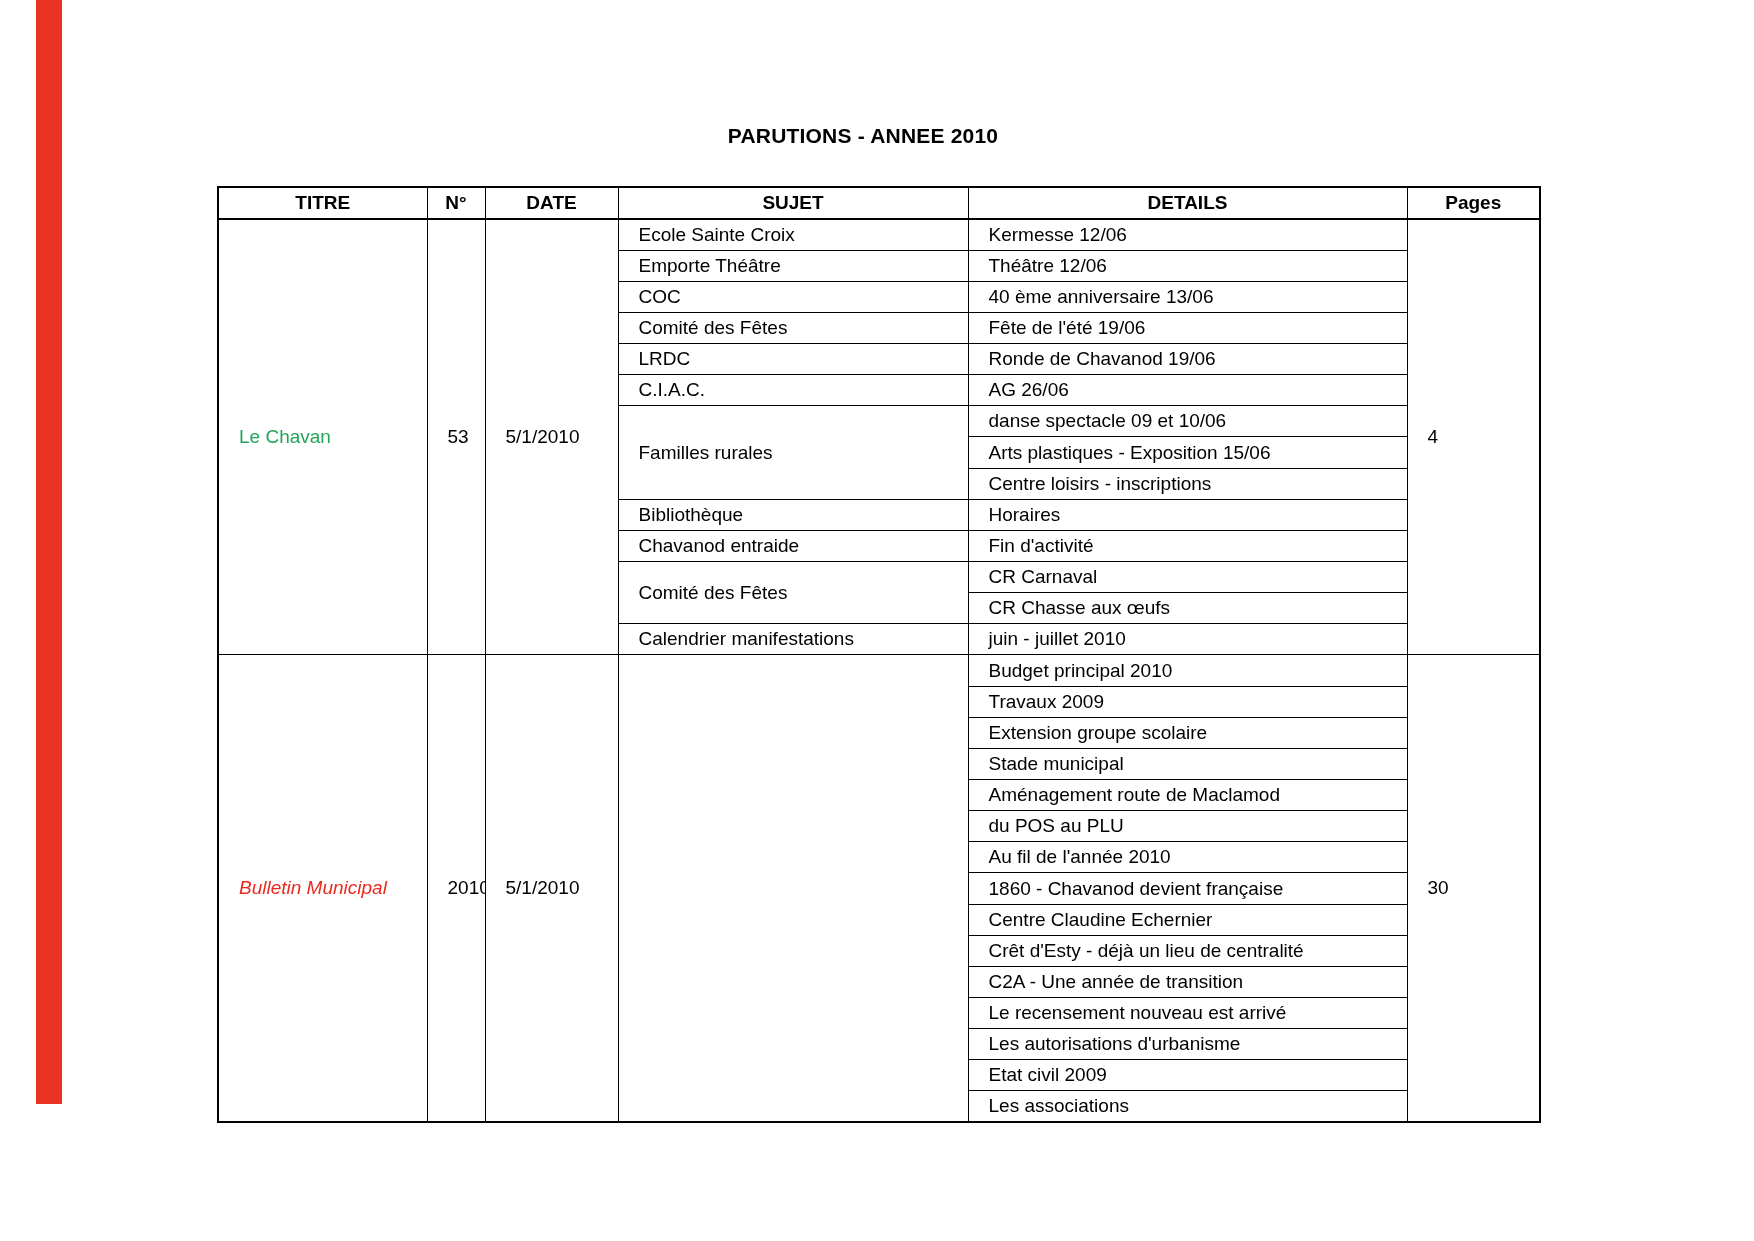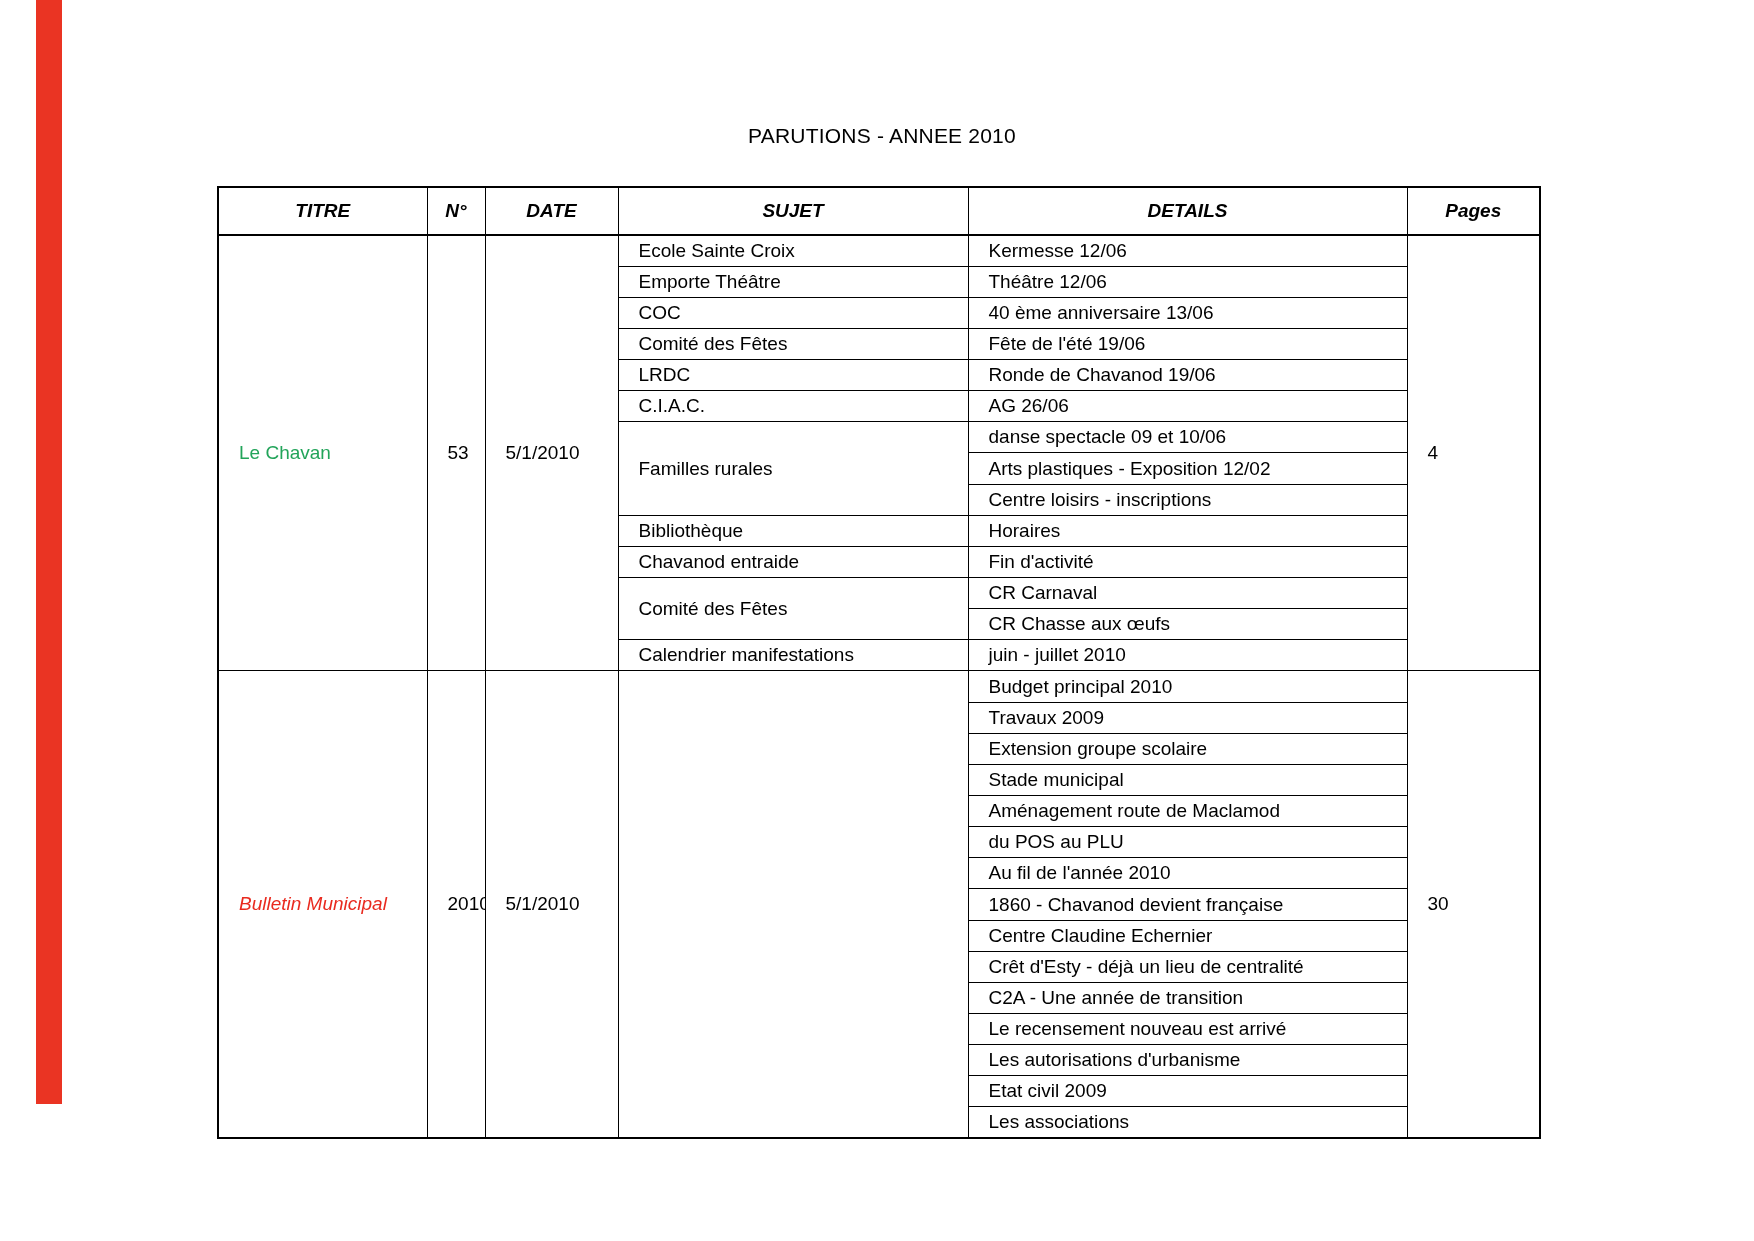--- a/index.html
+++ b/index.html
@@ -15,25 +15,25 @@
   .marker-bar {
     position: absolute;
     left: 36px;
     top: 0;
     width: 26px;
     height: 1104px;
     background: var(--c-marker, #ea3423);
   }
   .doc-title {
     position: absolute;
-    left: 221px;
+    left: 202px;
     top: 122px;
     width: 1322px;
     text-align: center;
-    font-weight: normal;
+    font-weight: bold;
     font-size: 21px;
     line-height: 28px;
     letter-spacing: 0.2px;
   }
   table.parutions {
     position: absolute;
     left: 217px;
     top: 186px;
     width: 1322px;
     table-layout: fixed;
@@ -44,23 +44,22 @@
     border: 1.5px solid var(--c-border, #000);
     overflow: hidden;
     white-space: nowrap;
   }
   table.parutions thead tr { height: 28px; }
   table.parutions thead th {
     border-bottom: 2.5px solid var(--c-border, #000);
     font-size: 19px;
     font-weight: bold;
     text-align: center;
-    padding: 12px;
+    padding: 4px;
     vertical-align: middle;
-    font-style: italic;
   }
   table.parutions tbody tr { height: 31.15px; }
   table.parutions tbody td {
     font-size: 19px;
     line-height: 1.05;
     vertical-align: middle;
     padding: 0 2px 0 20px;
   }
   td.center { text-align: left; padding: 0; }
   td.titre-green { color: var(--c-green, #22a45a); }
@@ -122,21 +121,21 @@
       </tr>
       <tr>
         <td>C.I.A.C.</td>
         <td>AG 26/06</td>
       </tr>
       <tr>
         <td rowspan="3">Familles rurales</td>
         <td>danse spectacle 09 et 10/06</td>
       </tr>
       <tr>
-        <td>Arts plastiques - Exposition 12/02</td>
+        <td>Arts plastiques - Exposition 15/06</td>
       </tr>
       <tr>
         <td>Centre loisirs - inscriptions</td>
       </tr>
       <tr>
         <td>Bibliothèque</td>
         <td>Horaires</td>
       </tr>
       <tr>
         <td>Chavanod entraide</td>

